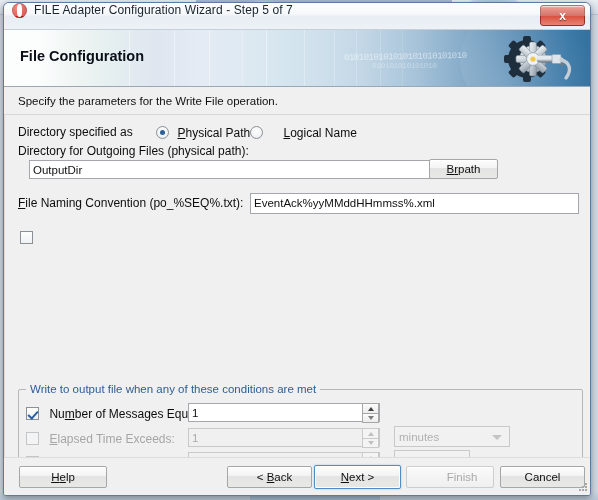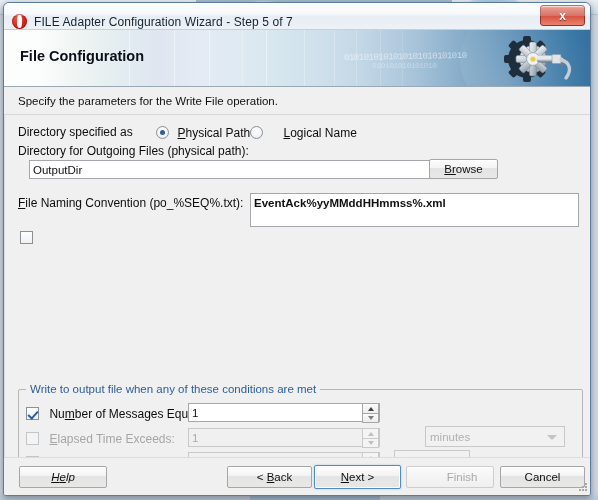--- a/index.html
+++ b/index.html
@@ -76,21 +76,21 @@
   }
 
   
   #titlebar {
     position: relative;
     height: 26px;
     background: linear-gradient(#fbfcfd 0%, #f2f5f8 42%, #e7edf3 46%, #eef2f7 100%);
     border-bottom: 1px solid #c6d0da;
     border-radius: 5px 5px 0 0;
     display: flex;
-    align-items: flex-end;
+    align-items: flex-start;
     padding-left: 8px;
   }
   #titlebar::after {
     content: "";
     position: absolute;
     left: 0; right: 0; top: 0; height: 13px;
     background: rgba(255,255,255,0.30);
     pointer-events: none;
   }
   .win-icon {
@@ -498,26 +498,26 @@
     <div class="abs" style="left:246px; top:8px;">
       <span class="radio"></span>
       <span class="lbl" style="margin-left:16px;"><span class="u">L</span><span>ogical Name</span></span>
     </div>
 
     <div class="abs lbl" style="left:14px; top:29px;">Directory for Outgoing Files (physical path):</div>
 
     <div class="abs tfield" style="left:14px; top:45px; width:404px; height:19px;margin-left:11px;">OutputDir</div>
 
     <div class="abs btn" style="left:425px; top:44px; width:69px; height:20px;">
-        <span><span class="u">B</span><span class="u">r</span><span>owse</span></span>
+        <span><span class="u">B</span><span class="u">r</span><span>path</span></span>
       </div>
 
     <div class="abs lbl" style="left:14px; top:81px;"><span class="u">F</span><span>ile Naming Convention (po_%SEQ%.txt):</span></div>
 
-    <div class="abs tfield" style="left:246px; top:78px; width:329px; height:34px;font-weight:bold;">EventAck%yyMMddHHmmss%.xml</div>
+    <div class="abs tfield" style="left:246px; top:78px; width:329px; height:21px;">EventAck%yyMMddHHmmss%.xml</div>
 
     <div class="abs" style="left:16px; top:113px;">
       <span class="cbox"></span>
     </div>
 
     <div id="groupbox"></div>
     <div id="groupbox-title">Write to output file when any of these conditions are met</div>
 
     <div class="abs" style="left:22px; top:289px;">
       <span class="cbox on"></span>
@@ -539,21 +539,21 @@
     </div>
     <div class="abs tfield dis" style="left:184px; top:313px; width:192px; height:19px;">1</div>
     <div class="spin dis" style="left:358px; top:313px;">
       <div class="half top">
           <i class="ar"></i>
         </div>
       <div class="half bot">
           <i class="ar"></i>
         </div>
     </div>
-    <div class="combo" style="left:390px; top:311px; width:140px; height:21px;margin-left:31px;">
+    <div class="combo" style="left:390px; top:311px; width:116px; height:21px;">
       <span>minutes</span>
       <i class="arw"></i>
     </div>
 
     <div class="abs" style="left:22px; top:338px;">
       <span class="cbox dis"></span>
       <span class="lbl dis" style="margin-left:6px;"><span>File </span><span class="u">S</span><span>ize Exceeds:</span></span>
     </div>
     <div class="abs tfield dis" style="left:184px; top:337px; width:192px; height:19px;">1000</div>
     <div class="spin dis" style="left:358px; top:337px;">
@@ -565,21 +565,21 @@
         </div>
     </div>
     <div class="combo" style="left:390px; top:335px; width:76px; height:21px;">
       <span>kilobytes</span>
       <i class="arw"></i>
     </div>
 
   </div>
 
   <div id="footer">
-    <div class="abs btn" style="left:15px; top:8px; width:88px; height:22px;font-style:italic;">
+    <div class="abs btn" style="left:15px; top:8px; width:88px; height:22px;">
         <span><span class="u">H</span><span class="u">e</span><span>lp</span></span>
       </div>
 
     <div class="abs btn" style="left:223px; top:8px; width:85px; height:22px;padding-left:10px;">
         <span><span>&lt; </span><span class="u">B</span><span>ack</span></span>
       </div>
 
     <div class="abs btn default" style="left:310px; top:7px; width:87px; height:24px;">
         <span><span></span><span class="u">N</span><span>ext &gt;</span></span>
       </div>

